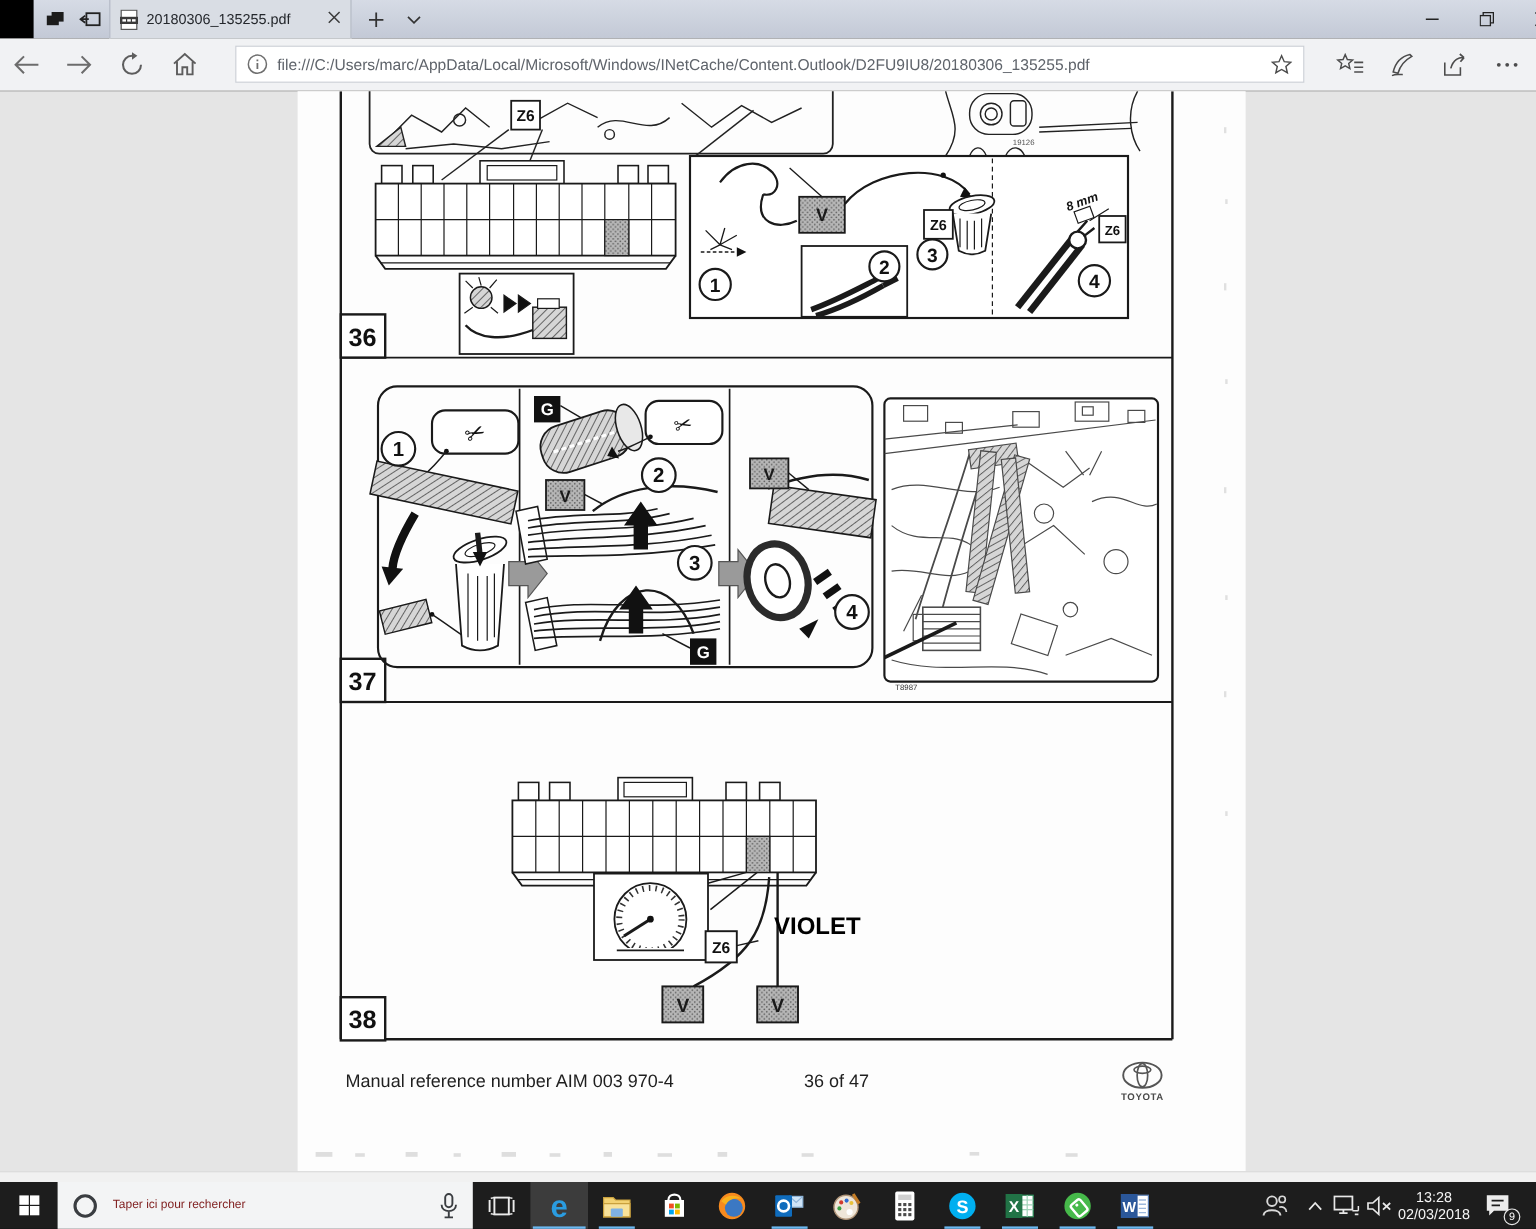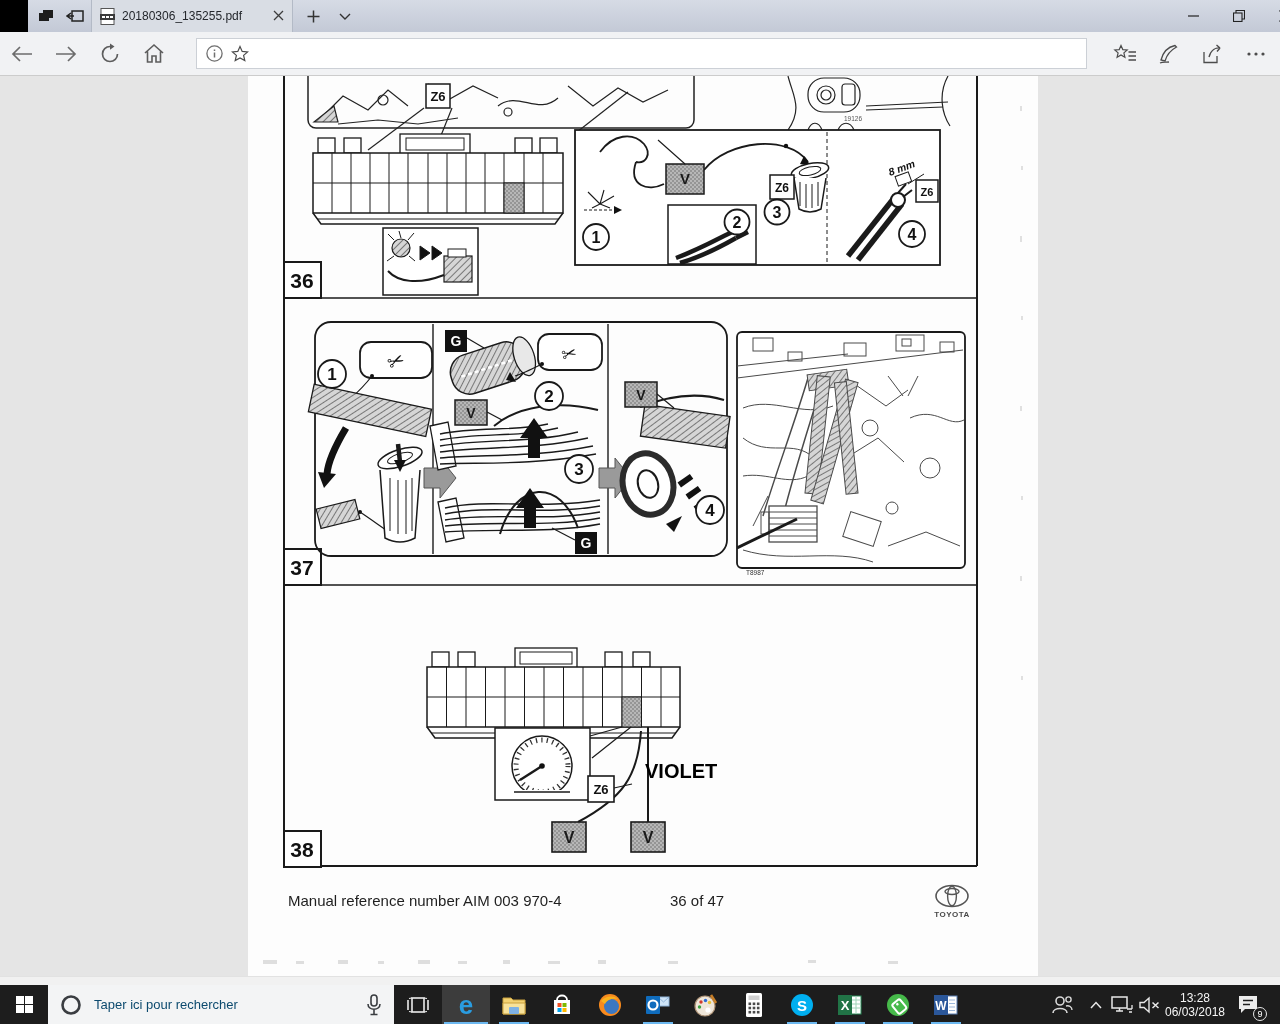--- a/index.html
+++ b/index.html
@@ -31,21 +31,21 @@
   .hscroll { position: absolute; top: 976px; left: 0; width: 1280px; height: 9px; background: #f1f1f1; border-top: 1px solid #e2e2e2; }
 
   
   .taskbar { position: absolute; top: 985px; left: 0; width: 1280px; height: 39px; background: #1d1d1d; }
   .task-btn { position: absolute; top: 0; height: 39px; width: 48px; display: flex; align-items: center; justify-content: center; }
   .task-btn .runline { position: absolute; bottom: 0; left: 9px; right: 9px; height: 2px; background: #6cb8f0; }
   .edge-active { background: rgba(255,255,255,0.14); }
   .edge-active .runline { left: 2px; right: 2px; }
   .search { position: absolute; left: 48px; top: 0; width: 346px; height: 39px; background: #f3f4f5;
             display: flex; align-items: center; padding: 0 12px; gap: 12px; }
-  .search-text { font-size: 13px; color: #0c4a6e; flex: 1; }
+  .search-text { font-size: 10px; color: #7f1d1d; flex: 1; }
   .clock { position: absolute; left: 1164px; top: 0; width: 62px; height: 39px; color: #f5f5f5;
            font-size: 12px; line-height: 14px; text-align: center; display: flex; flex-direction: column; justify-content: center; }
   .badge { position: absolute; right: 3px; bottom: 3px; width: 14px; height: 14px; border-radius: 50%;
            background: #1d1d1d; border: 1.5px solid #e9e9e9; color: #fff; font-size: 9px;
            display: flex; align-items: center; justify-content: center; }
 
   svg text { font-family: "Liberation Sans", sans-serif; }
   .scissor-glyph { font-family: "DejaVu Sans", sans-serif; }
 </style>
 </head>
@@ -133,20 +133,21 @@
       <svg width="22" height="21" viewBox="0 0 22 21">
         <path d="M2,10 L11,2 L20,10 M4.5,8.5 V19 H9 V13 H13 V19 H17.5 V8.5" fill="none" stroke="#5d5d5d" stroke-width="1.6"></path>
       </svg>
     </div>
 
     <div class="addressbar">
       <svg width="17" height="17" viewBox="0 0 17 17">
         <circle cx="8.5" cy="8.5" r="7.6" fill="none" stroke="#6f6f6f" stroke-width="1.3"></circle>
         <path d="M8.5,7.5 V12.5 M8.5,4.5 V6" stroke="#6f6f6f" stroke-width="1.5"></path>
       </svg>
+      <span class="url">file:///C:/Users/marc/AppData/Local/Microsoft/Windows/INetCache/Content.Outlook/D2FU9IU8/20180306_135255.pdf</span>
       <svg width="18" height="17" viewBox="0 0 18 17">
         <path d="M9,1.5 L11.2,6.4 L16.6,6.9 L12.6,10.4 L13.8,15.6 L9,12.9 L4.2,15.6 L5.4,10.4 L1.4,6.9 L6.8,6.4 Z" fill="none" stroke="#4c4c4c" stroke-width="1.2"></path>
       </svg>
     </div>
 
     <div class="nav-btn" style="left:1105px;">
       <svg width="24" height="19" viewBox="0 0 24 19">
         <path d="M8,1.5 L9.8,5.6 L14.2,6 L10.9,8.9 L11.9,13.2 L8,10.9 L4.1,13.2 L5.1,8.9 L1.8,6 L6.2,5.6 Z" fill="none" stroke="#4c4c4c" stroke-width="1.2"></path>
         <path d="M15.5,8 H23 M15.5,12 H23 M15.5,16 H23" stroke="#4c4c4c" stroke-width="1.3"></path>
       </svg>
@@ -680,21 +681,21 @@
       </svg>
     </div>
     <div class="task-btn" style="left:1136px;width:28px;">
       <svg width="22" height="18" viewBox="0 0 22 18">
         <path d="M1,6.5 H5 L10,2 V16 L5,11.5 H1 Z" fill="none" stroke="#e8e8e8" stroke-width="1.4"></path>
         <path d="M13.5,6.5 L19.5,12 M19.5,6.5 L13.5,12" stroke="#e8e8e8" stroke-width="1.5"></path>
       </svg>
     </div>
     <div class="clock">
       <div>13:28</div>
-      <div actable="false">06/03/2018</div>
+      <div actable="false">02/03/2018</div>
     </div>
     <div class="task-btn" style="left:1226px;width:44px;">
       <svg width="24" height="22" viewBox="0 0 24 22">
         <path d="M3,2 H21 V15 H9 L5,19 V15 H3 Z" fill="#ececec"></path>
         <path d="M7,6.5 H17 M7,10.5 H14" stroke="#1d1d1d" stroke-width="1.5"></path>
       </svg>
       <div class="badge">9</div>
     </div>
   </div>
 

